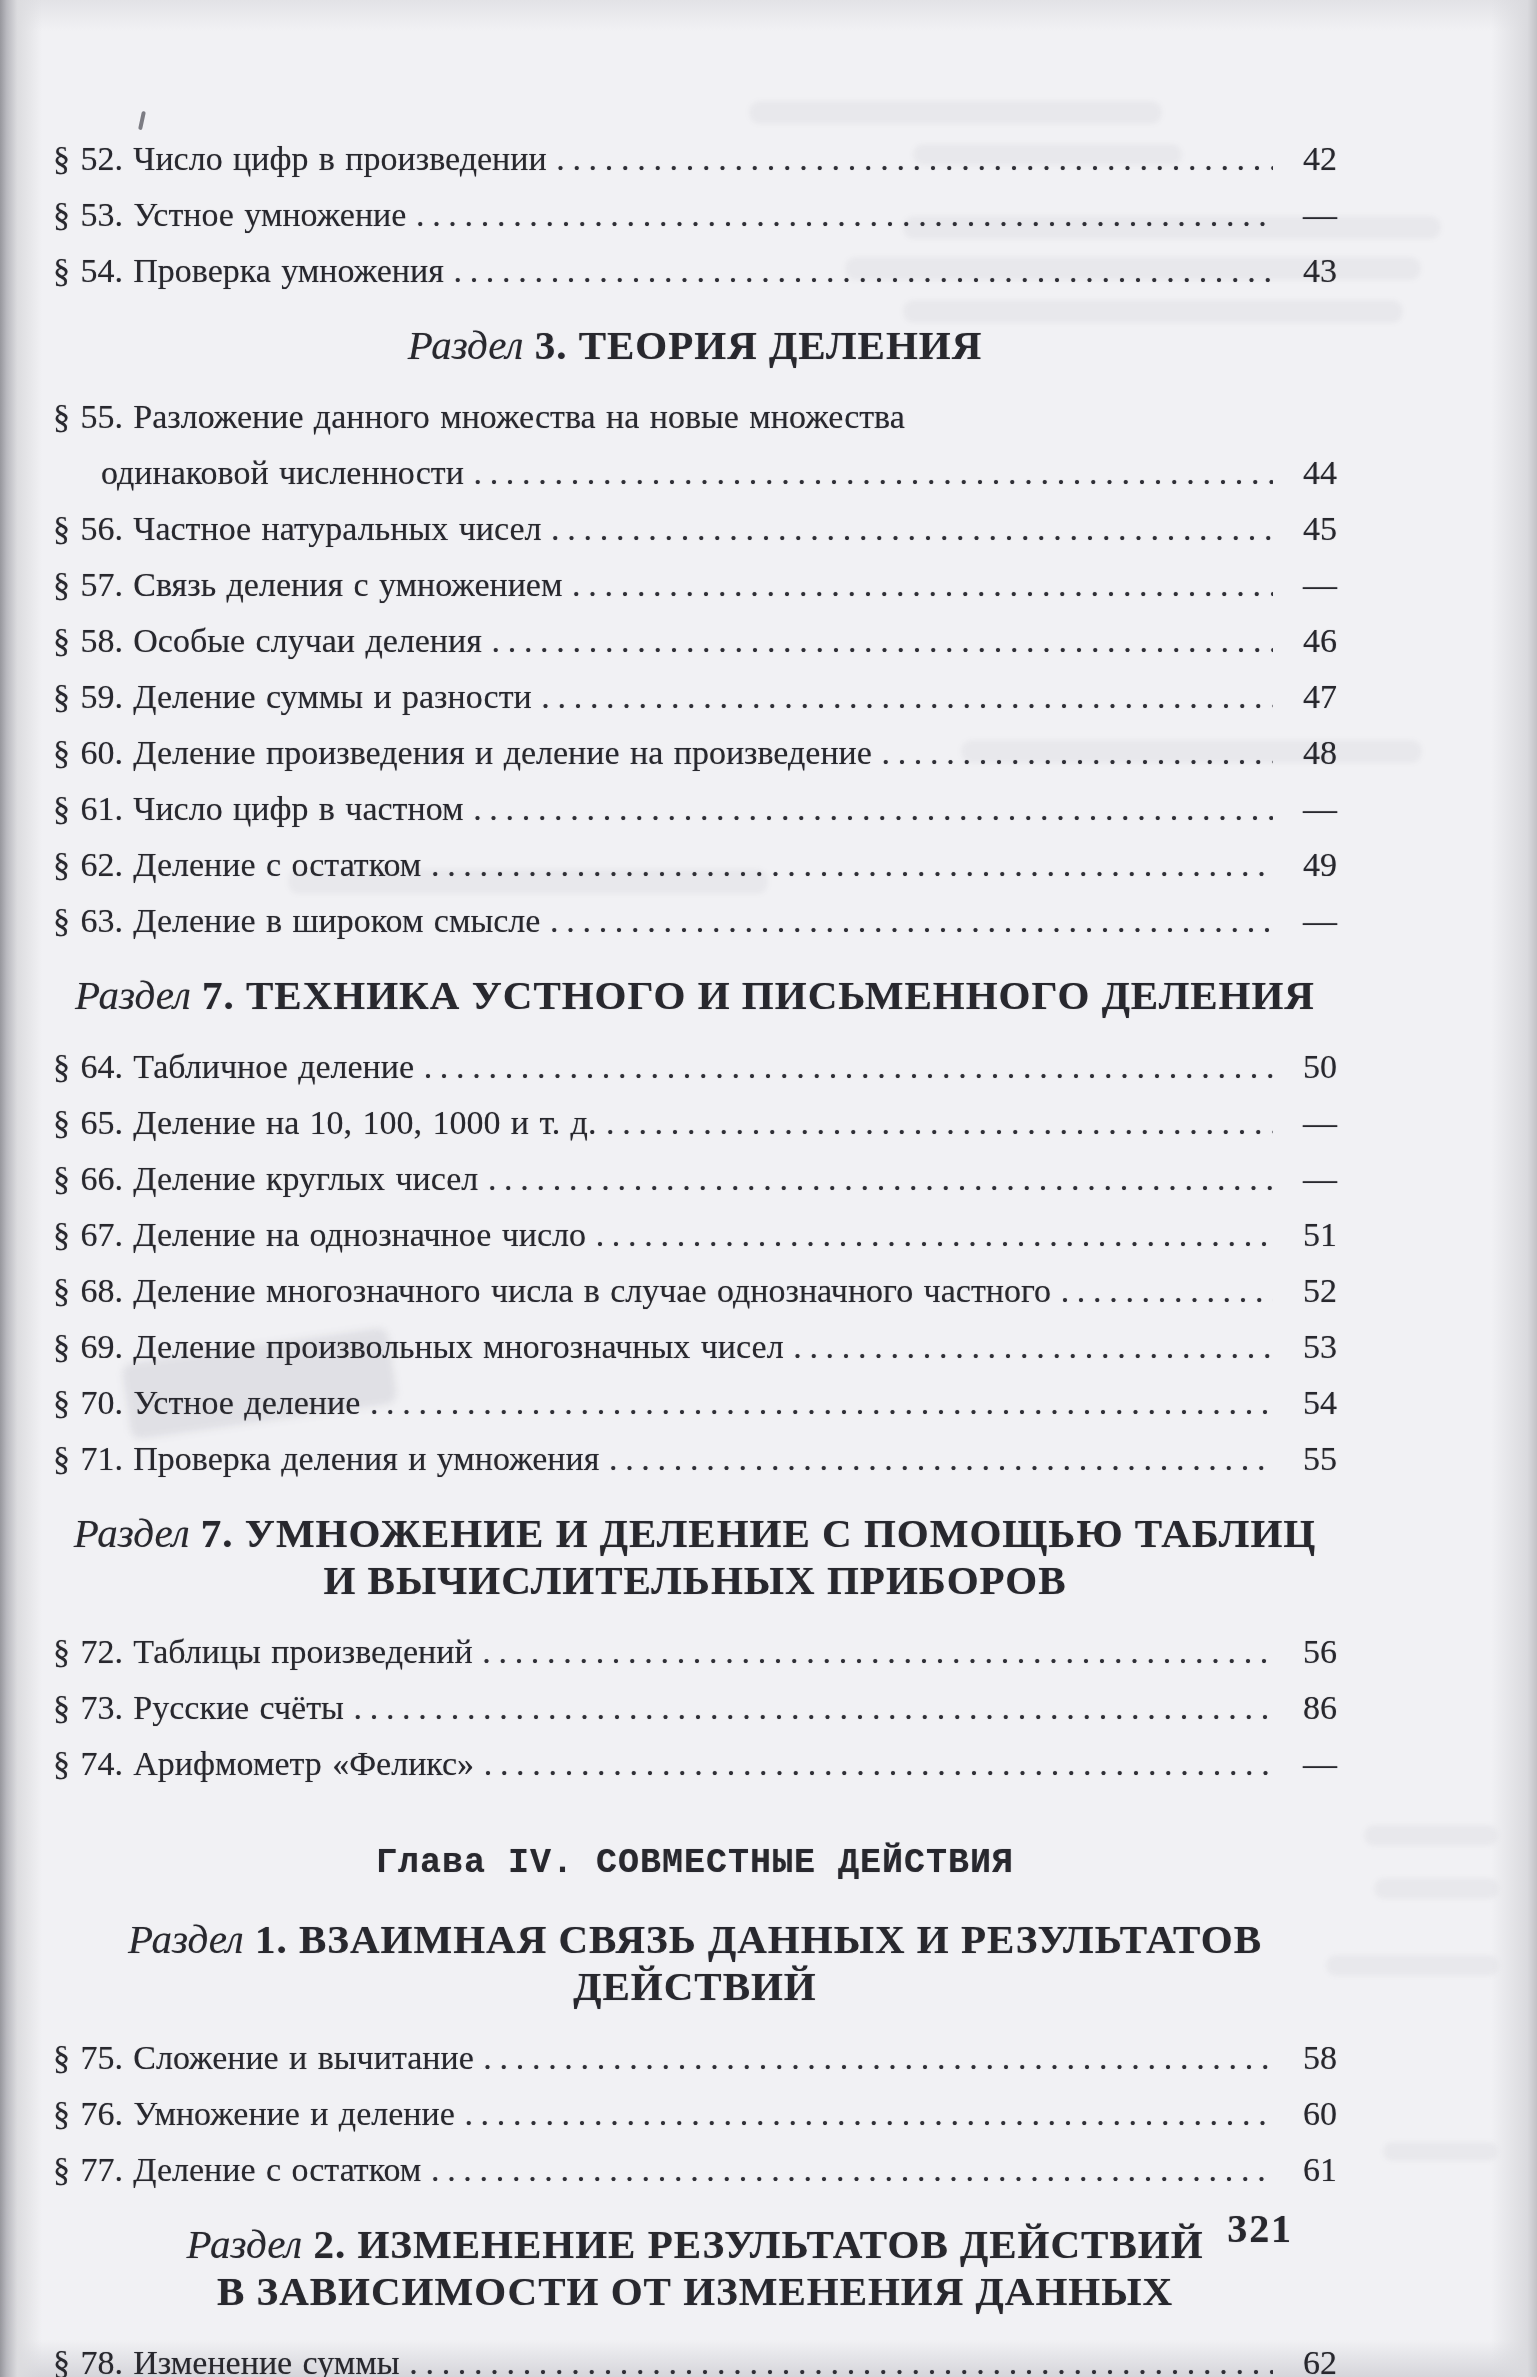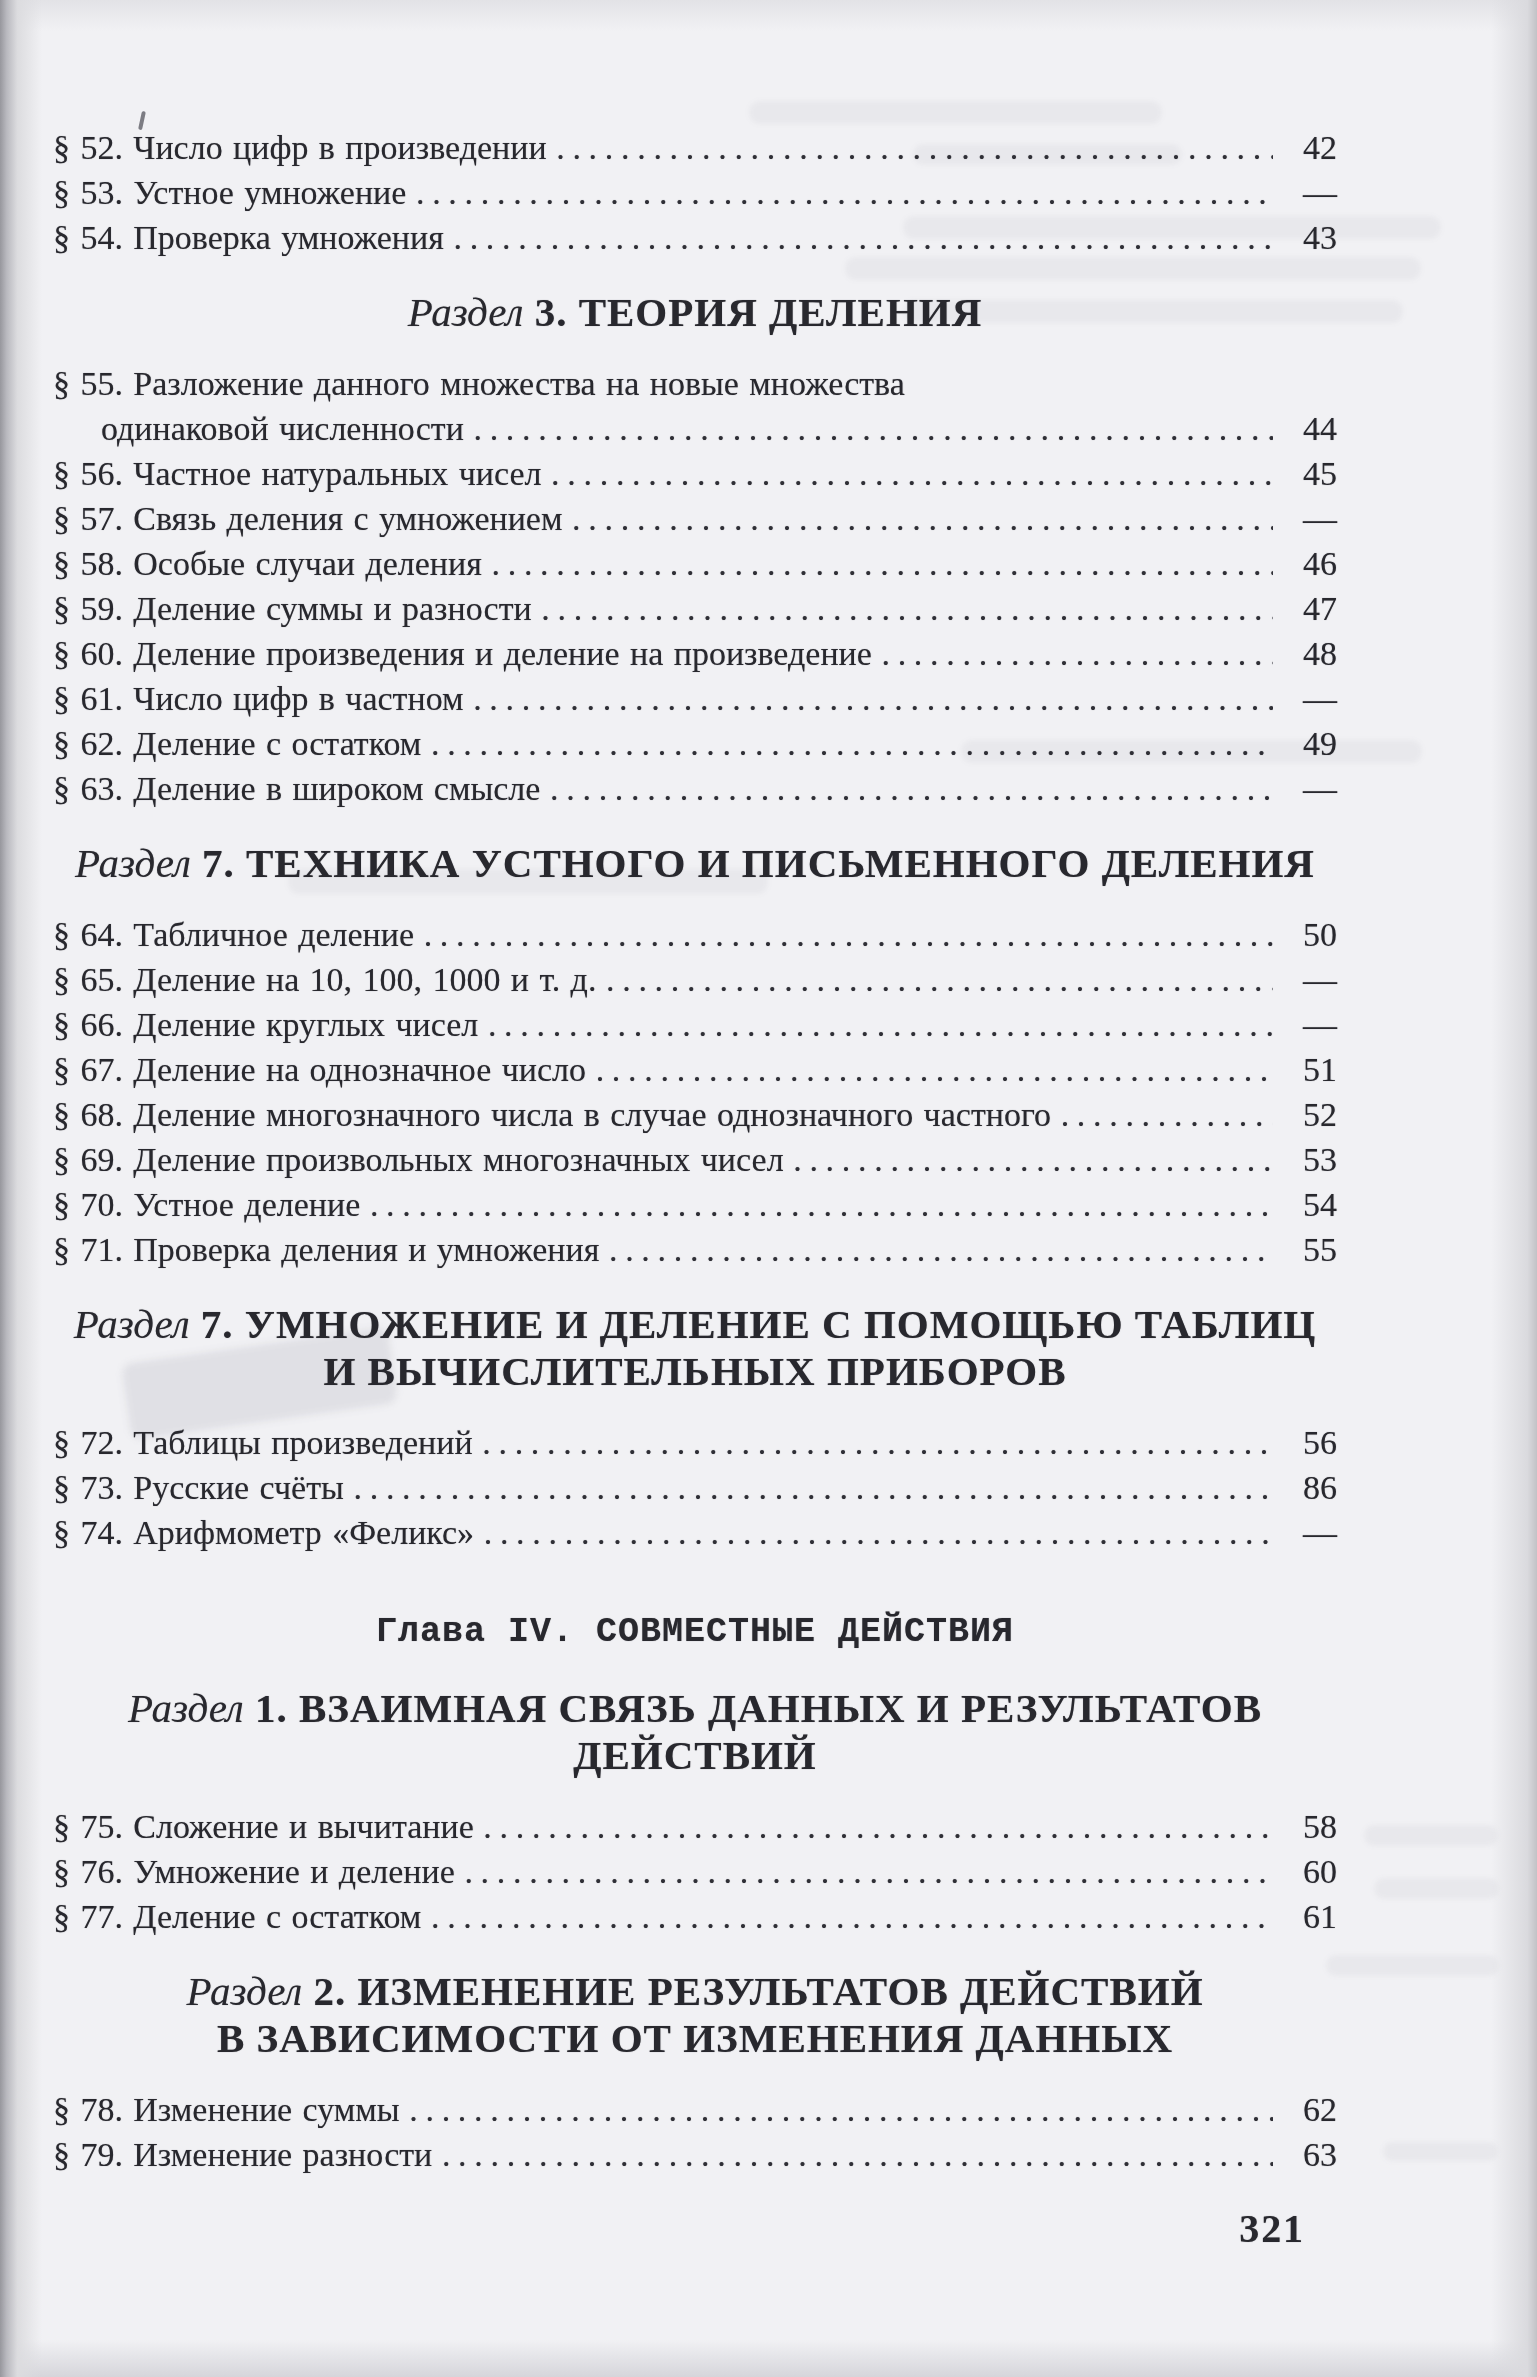--- a/index.html
+++ b/index.html
@@ -32,20 +32,21 @@
   }
   .content{
     position:absolute;z-index:4;
     left:53px;right:200px;top:125px;
   }
   .entry{
     display:flex;align-items:flex-end;
     font-size:34px;line-height:45px;
     word-spacing:1.9px;
     text-shadow:0 0 1px rgba(40,40,46,.45);
+    margin-top:11px;
   }
   .lab{white-space:nowrap;}
   .lab.cont{padding-left:48px;}
   .leader{
     flex:1 1 auto;min-width:0;overflow:hidden;white-space:nowrap;
     margin:0 5.8px 0 9.6px;color:#2f2f36;
   }
   .leader::after{
     content:"........................................................................................................................";
     letter-spacing:7.7px;
@@ -55,21 +56,21 @@
     text-align:center;font-weight:bold;
     font-size:41px;line-height:47px;letter-spacing:1px;
     margin:29px 0 25px;
     text-shadow:0 0 1px rgba(40,40,46,.45);
   }
   .heading .hline{white-space:nowrap;}
   .hprefix{font-style:italic;font-weight:normal;letter-spacing:0;}
   .heading.chapter{font-size:35px;margin:54px 0 25px;font-family:Liberation Mono, monospace;}
   .heading.chapter + .heading.section{}
   .folio{
-    position:absolute;z-index:4;right:232px;top:2205px;
+    position:absolute;z-index:4;right:244px;top:2205px;
     font-size:40px;font-weight:bold;letter-spacing:1.9px;
     text-shadow:0 0 1px rgba(40,40,46,.45);
   }
 </style>
 </head>
 <body>
 
 <div class="edges"></div>
 
 <div class="ghost" style="top:101px;left:749px;width:413px;height:23px;"></div>

